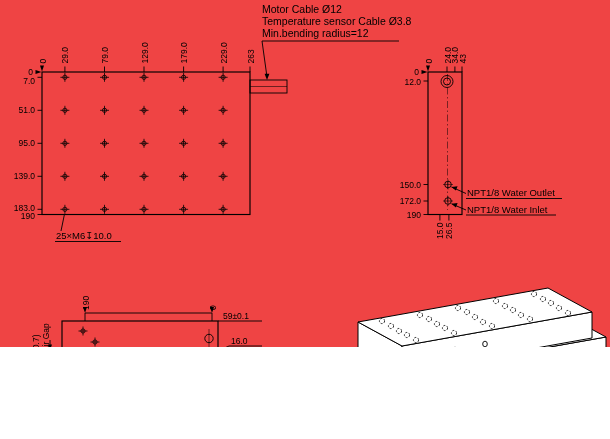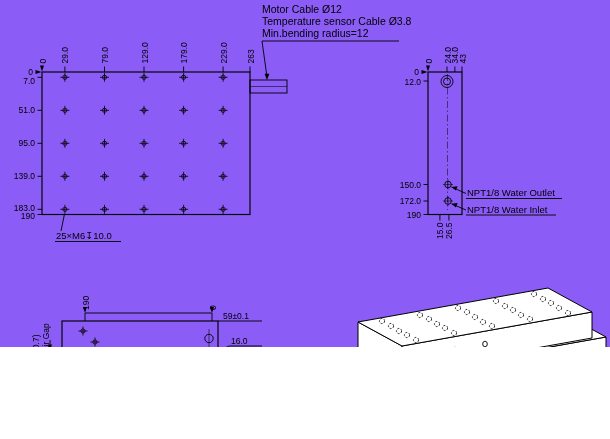--- a/index.html
+++ b/index.html
@@ -1,16 +1,16 @@
 <!DOCTYPE html>
 <html><head>
 <meta charset="utf-8">
 <style>
   html,body{margin:0;padding:0;background:#fff;}
-  #page{width:610px;height:347px;background:#8b5cf6;position:relative;overflow:hidden;text-align:center;}
+  #page{width:610px;height:347px;background:#ef4444;position:relative;overflow:hidden;text-align:center;}
   svg{display:block;}
   .ln{stroke:#000;stroke-width:.9;fill:none;}
   .thk{stroke:#000;stroke-width:1.15;fill:none;}
   .thin{stroke:#000;stroke-width:.55;fill:none;}
   .cl{stroke:#000;stroke-width:.5;fill:none;stroke-dasharray:7 2.5 1.5 2.5;}
   .face{fill:#fff;stroke:#000;stroke-width:1;}
   .dot{fill:none;stroke:#000;stroke-width:.8;stroke-dasharray:2 1.4;}
   .arw{fill:#000;stroke:none;}
   text{font-family:"Liberation Sans",sans-serif;fill:#000;}
   text.dim{font-size:8.5px;}

